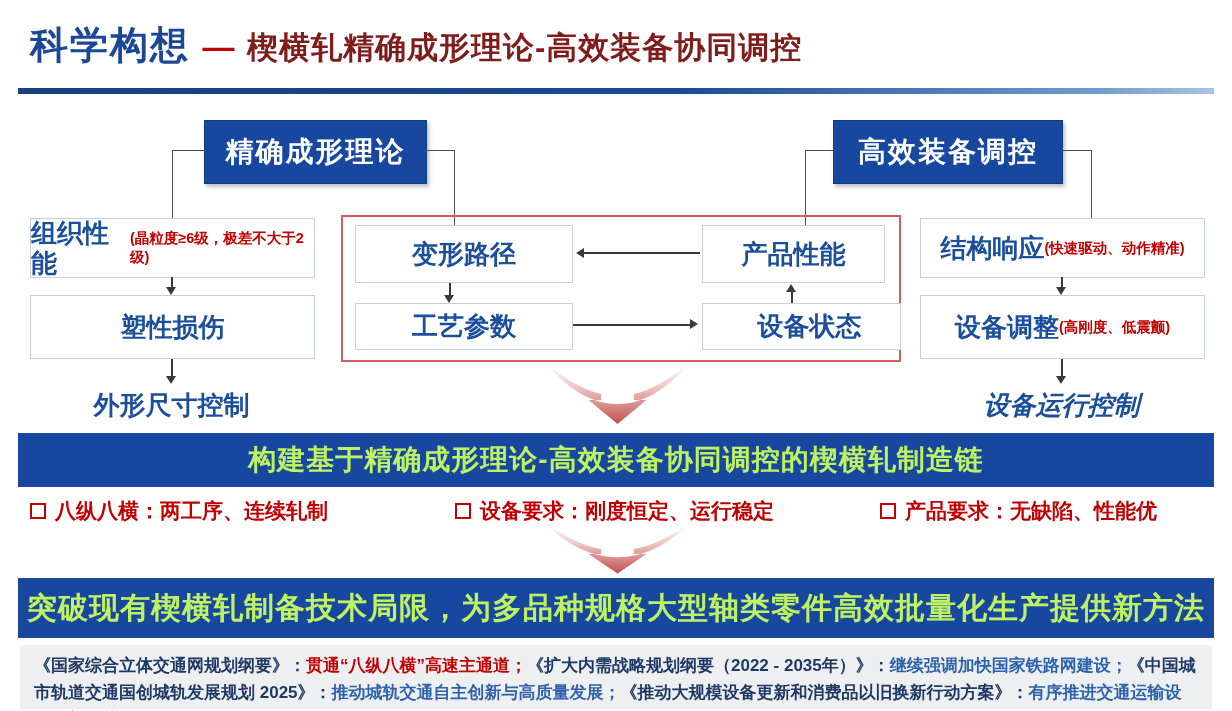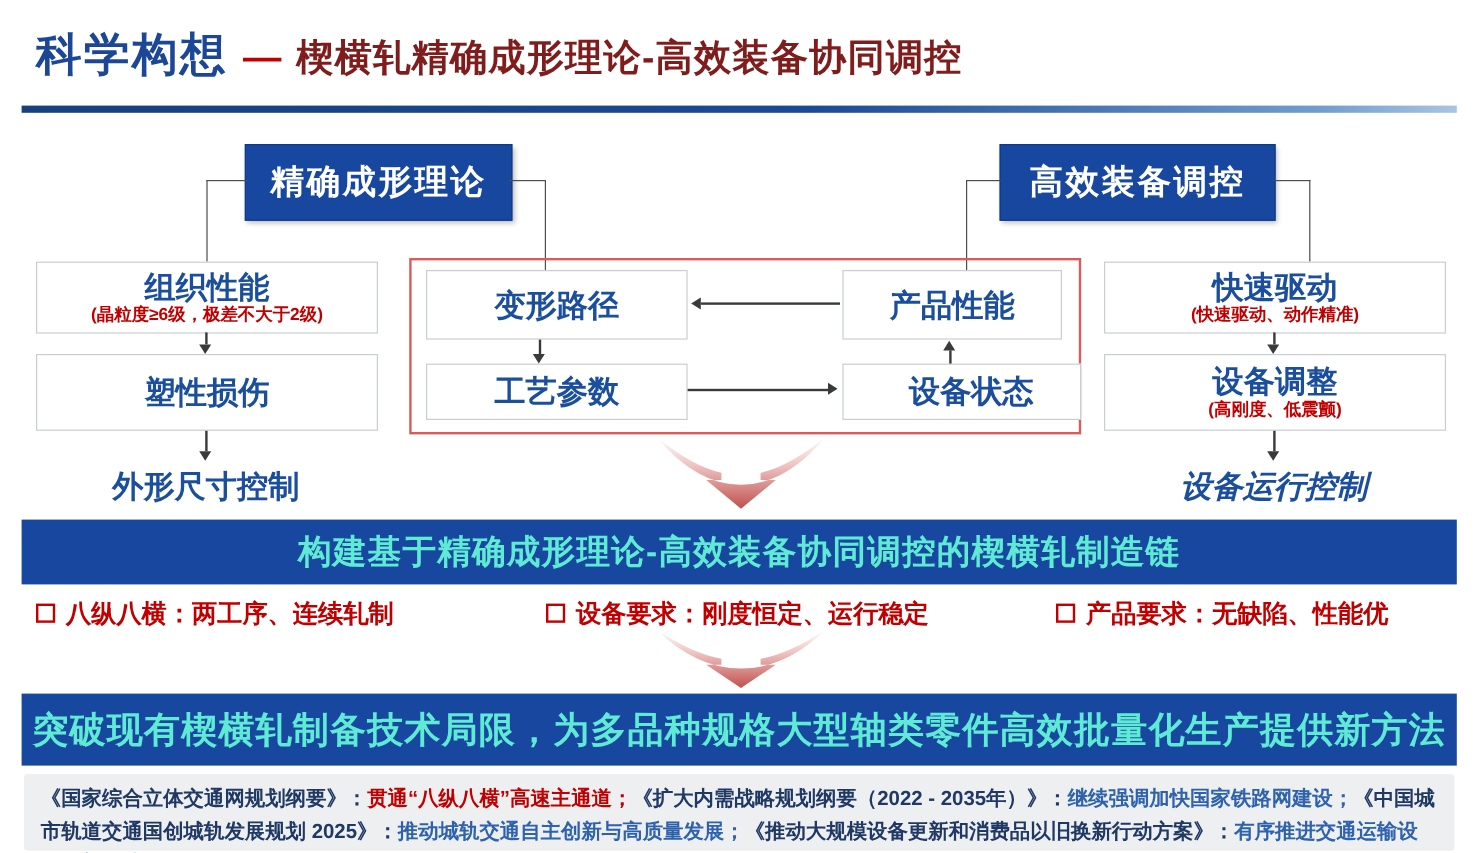--- a/index.html
+++ b/index.html
@@ -22,21 +22,21 @@
   .hdr-left{left:204px;top:120px;width:221px;}
   .hdr-right{left:833px;top:120px;width:228px;}
   
   .conn{position:absolute;}
   .c1{left:172px;top:150px;width:33px;height:68px;border-left:1.8px solid #4d4d4d;border-top:1.8px solid #4d4d4d;}
   .c2{left:424px;top:150px;width:30px;height:75px;border-right:1.8px solid #4d4d4d;border-top:1.8px solid #4d4d4d;}
   .c3{left:805px;top:150px;width:28px;height:75px;border-left:1.8px solid #4d4d4d;border-top:1.8px solid #4d4d4d;}
   .c4{left:1061px;top:150px;width:30px;height:68px;border-right:1.8px solid #4d4d4d;border-top:1.8px solid #4d4d4d;}
   
   .side-box{position:absolute;width:283px;background:#fff;border:1.5px solid #c9ced4;
-    display:flex;flex-direction:column;align-items:center;justify-content:center;}
+    display:flex;flex-direction:row;align-items:center;justify-content:center;}
   .side-box .bt{font-size:26px;font-weight:bold;color:#1b4f9c;line-height:30px;}
   .side-box .bs{font-size:14.5px;font-weight:bold;color:#c00000;line-height:19px;}
   .lb1{left:30px;top:218px;height:58px;}
   .lb2{left:30px;top:295px;height:62px;}
   .rb1{left:920px;top:218px;height:58px;}
   .rb2{left:920px;top:295px;height:62px;}
   .result-label{position:absolute;width:283px;text-align:center;font-size:26px;font-weight:bold;color:#1b4f9c;}
   .res-l{left:30px;top:388px;}
   .res-r{left:920px;top:388px;font-style:italic;}
   
@@ -56,21 +56,21 @@
   .ah{position:absolute;width:0;height:0;}
   .ah-down{border-left:5.5px solid transparent;border-right:5.5px solid transparent;border-top:8px solid #3a3a3a;}
   .ah-up{border-left:5.5px solid transparent;border-right:5.5px solid transparent;border-bottom:8px solid #3a3a3a;}
   .ah-left{border-top:5.5px solid transparent;border-bottom:5.5px solid transparent;border-right:8px solid #3a3a3a;}
   .ah-right{border-top:5.5px solid transparent;border-bottom:5.5px solid transparent;border-left:8px solid #3a3a3a;}
   
   .big-arrow{position:absolute;}
   .ba1{left:545px;top:362px;width:145px;height:64px;}
   .ba2{left:545px;top:523px;width:145px;height:52px;}
   
-  .banner{position:absolute;left:18px;width:1196px;background:#17479e;color:#5eead4;
+  .banner{position:absolute;left:18px;width:1196px;background:#17479e;color:#bef264;
     display:flex;align-items:center;justify-content:center;font-weight:bold;text-align:center;}
   .banner1{top:433px;height:54px;font-size:28px;letter-spacing:1px;}
   .banner2{top:578px;height:60px;font-size:30px;letter-spacing:1px;}
   
   .req{position:absolute;top:497px;display:flex;align-items:center;white-space:nowrap;
     font-size:21px;font-weight:bold;color:#c00000;}
   .req .sq{display:inline-block;width:12px;height:12px;border:2.5px solid #c00000;margin-right:9px;}
   .req1{left:30px;}  .req2{left:455px;}  .req3{left:880px;}
   
   .footer{position:absolute;left:20px;top:645px;width:1164px;height:50px;background:#edeff1;
@@ -106,21 +106,21 @@
   <div class="vline" style="left:171px;top:277px;height:10px;"></div>
   <div class="ah ah-down" style="left:166px;top:287px;"></div>
   <div class="side-box lb2">
     <div class="bt">塑性损伤</div>
   </div>
   <div class="vline" style="left:171px;top:359px;height:17px;"></div>
   <div class="ah ah-down" style="left:166px;top:376px;"></div>
   <div class="result-label res-l">外形尺寸控制</div>
 
   <div class="side-box rb1">
-    <div class="bt">快速驱动</div>
+    <div class="bt">结构响应</div>
     <div class="bs">(快速驱动、动作精准)</div>
   </div>
   <div class="vline" style="left:1061px;top:277px;height:10px;"></div>
   <div class="ah ah-down" style="left:1056px;top:287px;"></div>
   <div class="side-box rb2">
     <div class="bt">设备调整</div>
     <div class="bs">(高刚度、低震颤)</div>
   </div>
   <div class="vline" style="left:1061px;top:359px;height:17px;"></div>
   <div class="ah ah-down" style="left:1056px;top:376px;"></div>

